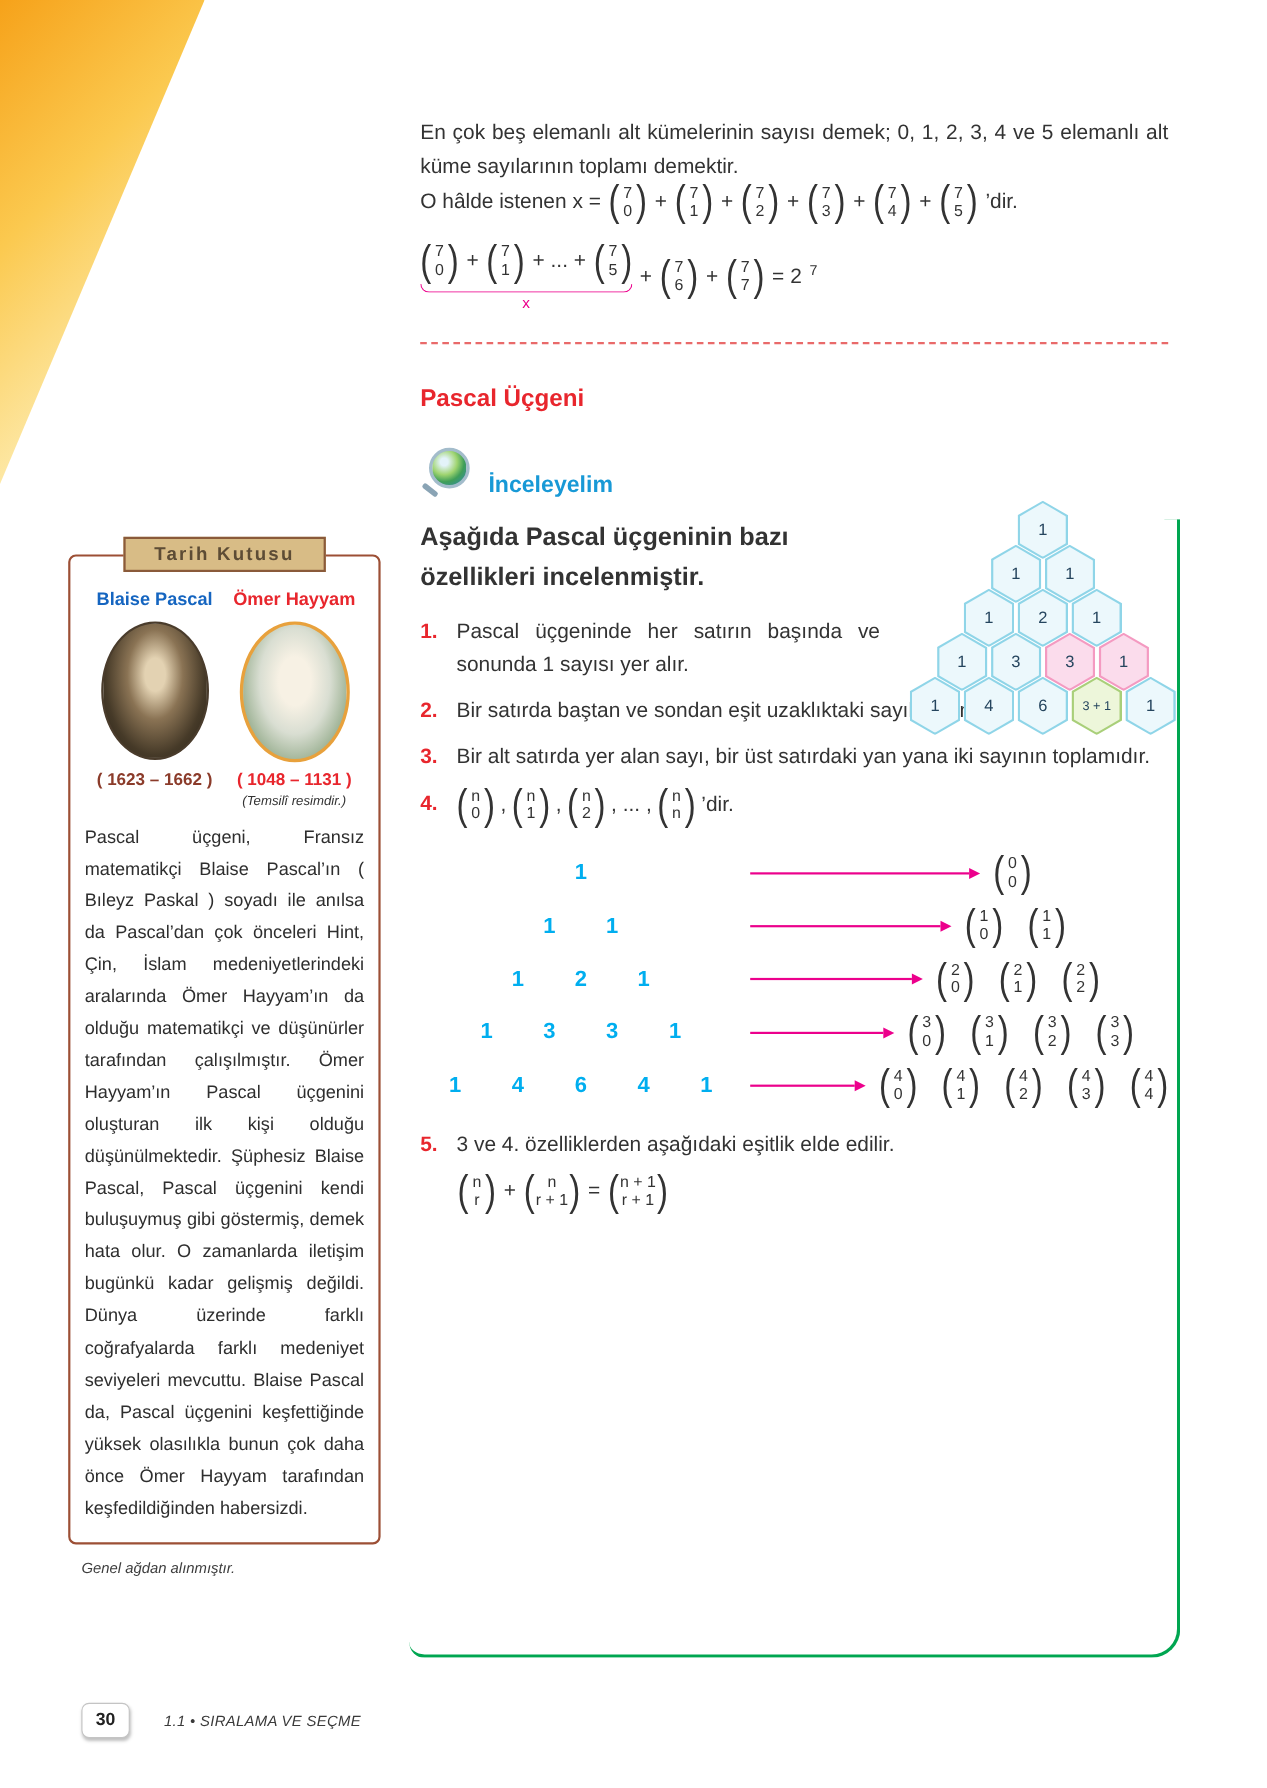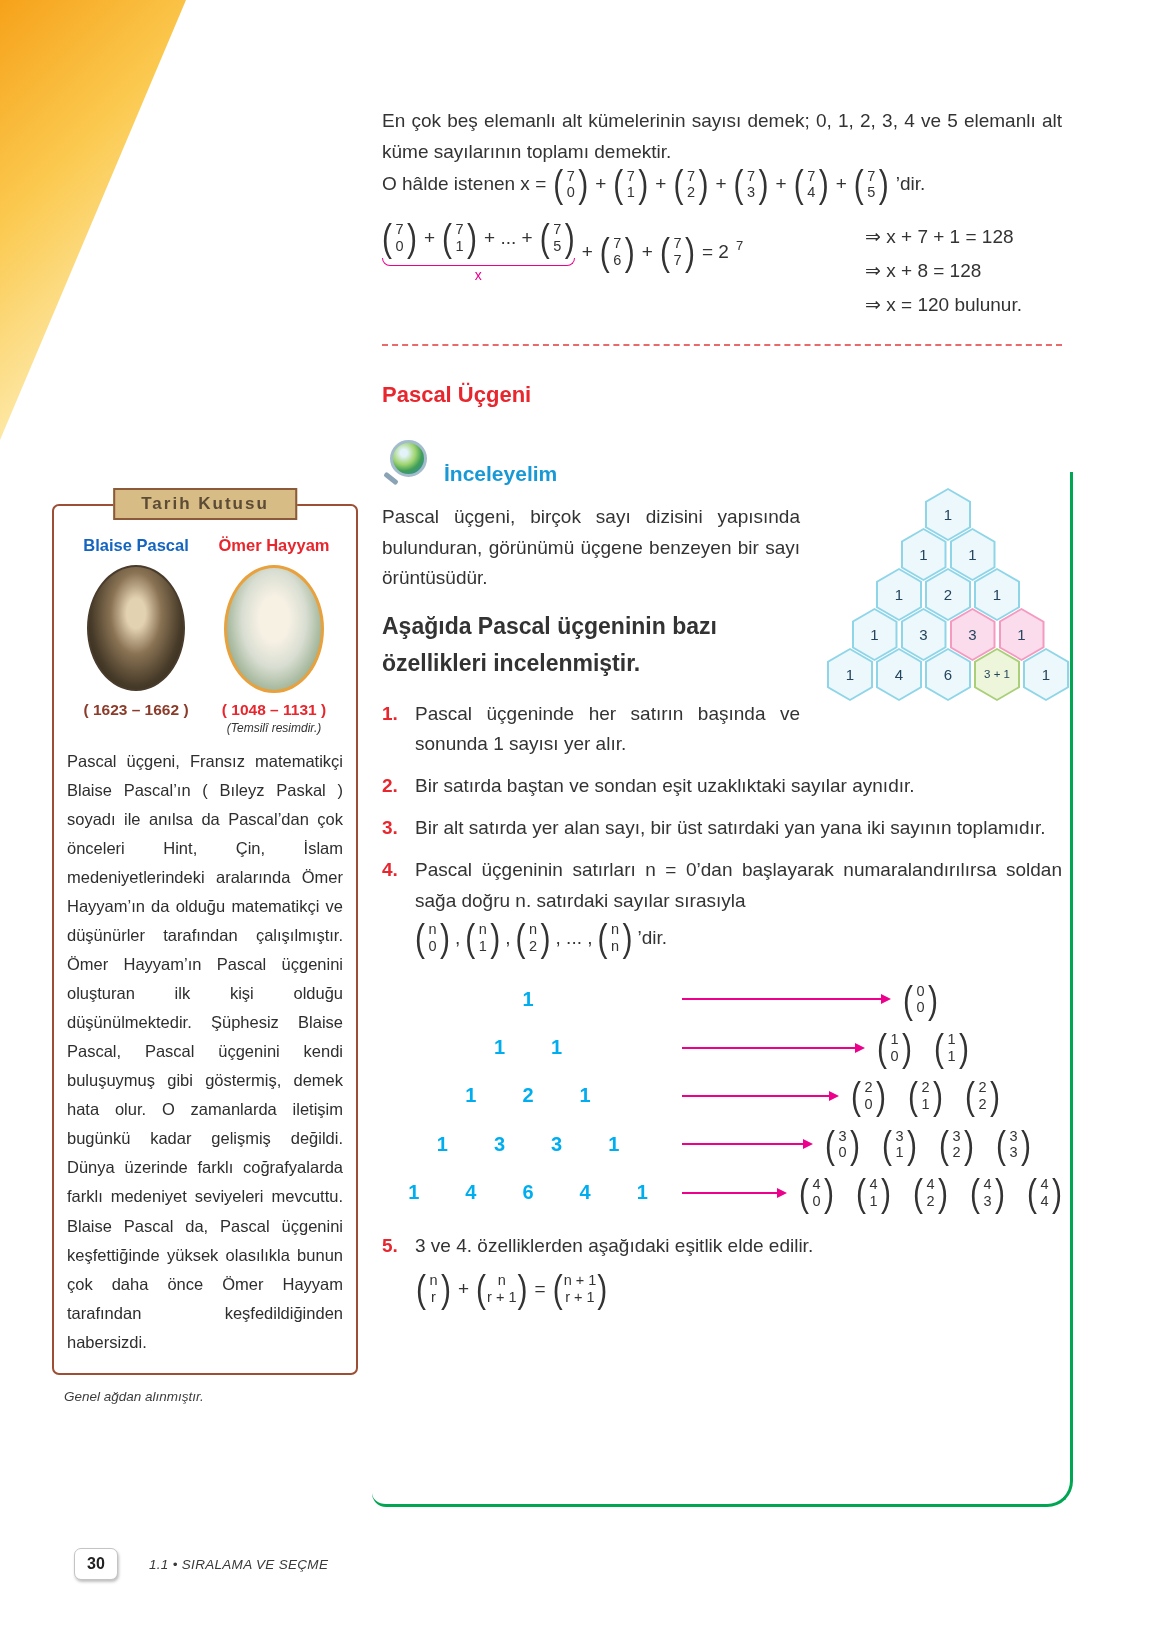--- a/index.html
+++ b/index.html
@@ -75,21 +75,21 @@
   .map-row{display:flex;align-items:center;}
   .map-nums{width:292px;flex:none;display:flex;justify-content:center;gap:46px;
     color:#00aeef;font-weight:bold;font-size:20px;}
   .map-arrow{flex:1;display:flex;align-items:center;margin:0 12px 0 8px;}
   .map-arrow .line{flex:1;height:2px;background:#ec008c;}
   .map-arrow .head{width:0;height:0;border-left:10px solid #ec008c;border-top:5px solid transparent;border-bottom:5px solid transparent;}
   .map-binoms{display:flex;gap:22px;flex:none;}
   
   .identity{margin:10px 0 0 34px;}
   
-  .history{position:absolute;left:52px;top:488px;width:306px;}
+  .history{position:absolute;left:62px;top:488px;width:284px;}
   .tab{
     position:absolute;left:50%;top:0;transform:translateX(-50%);z-index:2;
     background:#d8bc86;border:2px solid #8a5a3a;color:#5d4c35;
     font-weight:bold;font-size:17px;letter-spacing:2px;
     padding:4px 26px;white-space:nowrap;
   }
   .hist-box{
     margin-top:16px;border:2.5px solid #9c4f35;border-radius:7px;
     padding:30px 13px 16px 13px;background:#fff;
   }
@@ -240,42 +240,36 @@
           <span class="bp">(</span>
           <span class="bv">
             <span>7</span>
             <span>7</span>
           </span>
           <span class="bp">)</span>
         </span>
         <span>= 2</span>
         <sup class="fsup">7</sup>
       </div>
-    <div class="implications">
-      <span>⇒  x + 7 + 1 = 128</span>
-      <span>⇒  x + 8 = 128</span>
-      <span>⇒  x = 120  bulunur.</span>
-    </div>
   </div>
 
   <hr class="dashed-sep">
 
   <div class="h-red">Pascal Üçgeni</div>
 
   <div class="incele-row">
     <span class="mag">
       <span class="mag-handle"></span>
       <span class="mag-glass"></span>
     </span>
     <span class="h-blue" style="margin:0;">İnceleyelim</span>
   </div>
 
   <div class="intro-wrap">
     <div class="intro-text">
-      <p class="para">Pascal üçgeni, birçok sayı dizisini yapısında bulunduran, görünümü üçgene benzeyen bir sayı örüntüsüdür.</p>
       <p class="para-bold">Aşağıda Pascal üçgeninin bazı özellikleri incelenmiştir.</p>
       <div class="prop" style="margin-top:16px;">
         <span class="prop-num">1.</span>
         <span class="prop-text">Pascal üçgeninde her satırın başında ve sonunda  1  sayısı yer alır.</span>
       </div>
     </div>
     <div class="triangle">
         <div class="hex-row">
           <div class="hex">
             <div class="hex-inner">
@@ -369,21 +363,20 @@
       <span class="prop-num">2.</span>
       <span class="prop-text">Bir satırda baştan ve sondan eşit uzaklıktaki sayılar aynıdır.</span>
     </div>
     <div class="prop">
       <span class="prop-num">3.</span>
       <span class="prop-text">Bir alt satırda yer alan sayı, bir üst satırdaki yan yana iki sayının toplamıdır.</span>
     </div>
     <div class="prop">
       <span class="prop-num">4.</span>
       <span class="prop-text fx">
-          <span>Pascal üçgeninin satırları  n = 0’dan başlayarak numaralandırılırsa soldan sağa doğru n. satırdaki sayılar sırasıyla</span>
           <span class="binom">
             <span class="bp">(</span>
             <span class="bv">
               <span>n</span>
               <span>0</span>
             </span>
             <span class="bp">)</span>
           </span>
           <span>,</span>
           <span class="binom">

